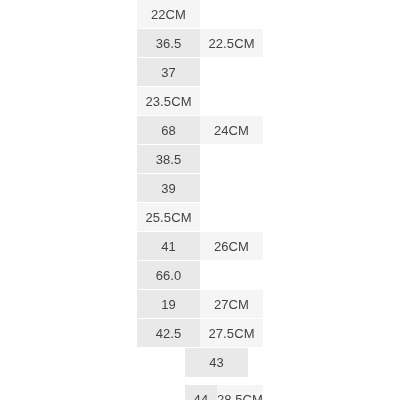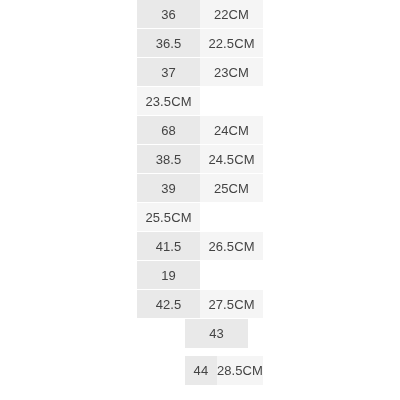--- a/index.html
+++ b/index.html
@@ -63,55 +63,55 @@
     width: 63px;
     background: #f5f5f5;
   }
 </style>
 </head>
 <body>
 
 <div id="size-chart">
     <div class="chart-group">
       <div class="size-row">
-        <div class="cell cell-eu">36</div>
         <div class="cell cell-cm">22CM</div>
       </div>
       <div class="size-row">
         <div class="cell cell-eu">36.5</div>
         <div class="cell cell-cm">22.5CM</div>
       </div>
       <div class="size-row">
         <div class="cell cell-eu">37</div>
-        <div class="cell cell-cm">23CM</div>
       </div>
       <div class="size-row">
         <div class="cell cell-cm">23.5CM</div>
       </div>
       <div class="size-row">
         <div class="cell cell-eu">68</div>
         <div class="cell cell-cm">24CM</div>
       </div>
       <div class="size-row">
         <div class="cell cell-eu">38.5</div>
-        <div class="cell cell-cm">24.5CM</div>
       </div>
       <div class="size-row">
         <div class="cell cell-eu">39</div>
-        <div class="cell cell-cm">25CM</div>
       </div>
       <div class="size-row">
         <div class="cell cell-cm">25.5CM</div>
       </div>
       <div class="size-row">
-        <div class="cell cell-eu">41.5</div>
-        <div class="cell cell-cm">26.5CM</div>
+        <div class="cell cell-eu">41</div>
+        <div class="cell cell-cm">26CM</div>
+      </div>
+      <div class="size-row">
+        <div class="cell cell-eu">66.0</div>
       </div>
       <div class="size-row">
         <div class="cell cell-eu">19</div>
+        <div class="cell cell-cm">27CM</div>
       </div>
       <div class="size-row">
         <div class="cell cell-eu">42.5</div>
         <div class="cell cell-cm">27.5CM</div>
       </div>
       <div class="size-row">
         <div class="cell cell-eu">43</div>
       </div>
     </div>
     <div class="chart-gap"></div>

